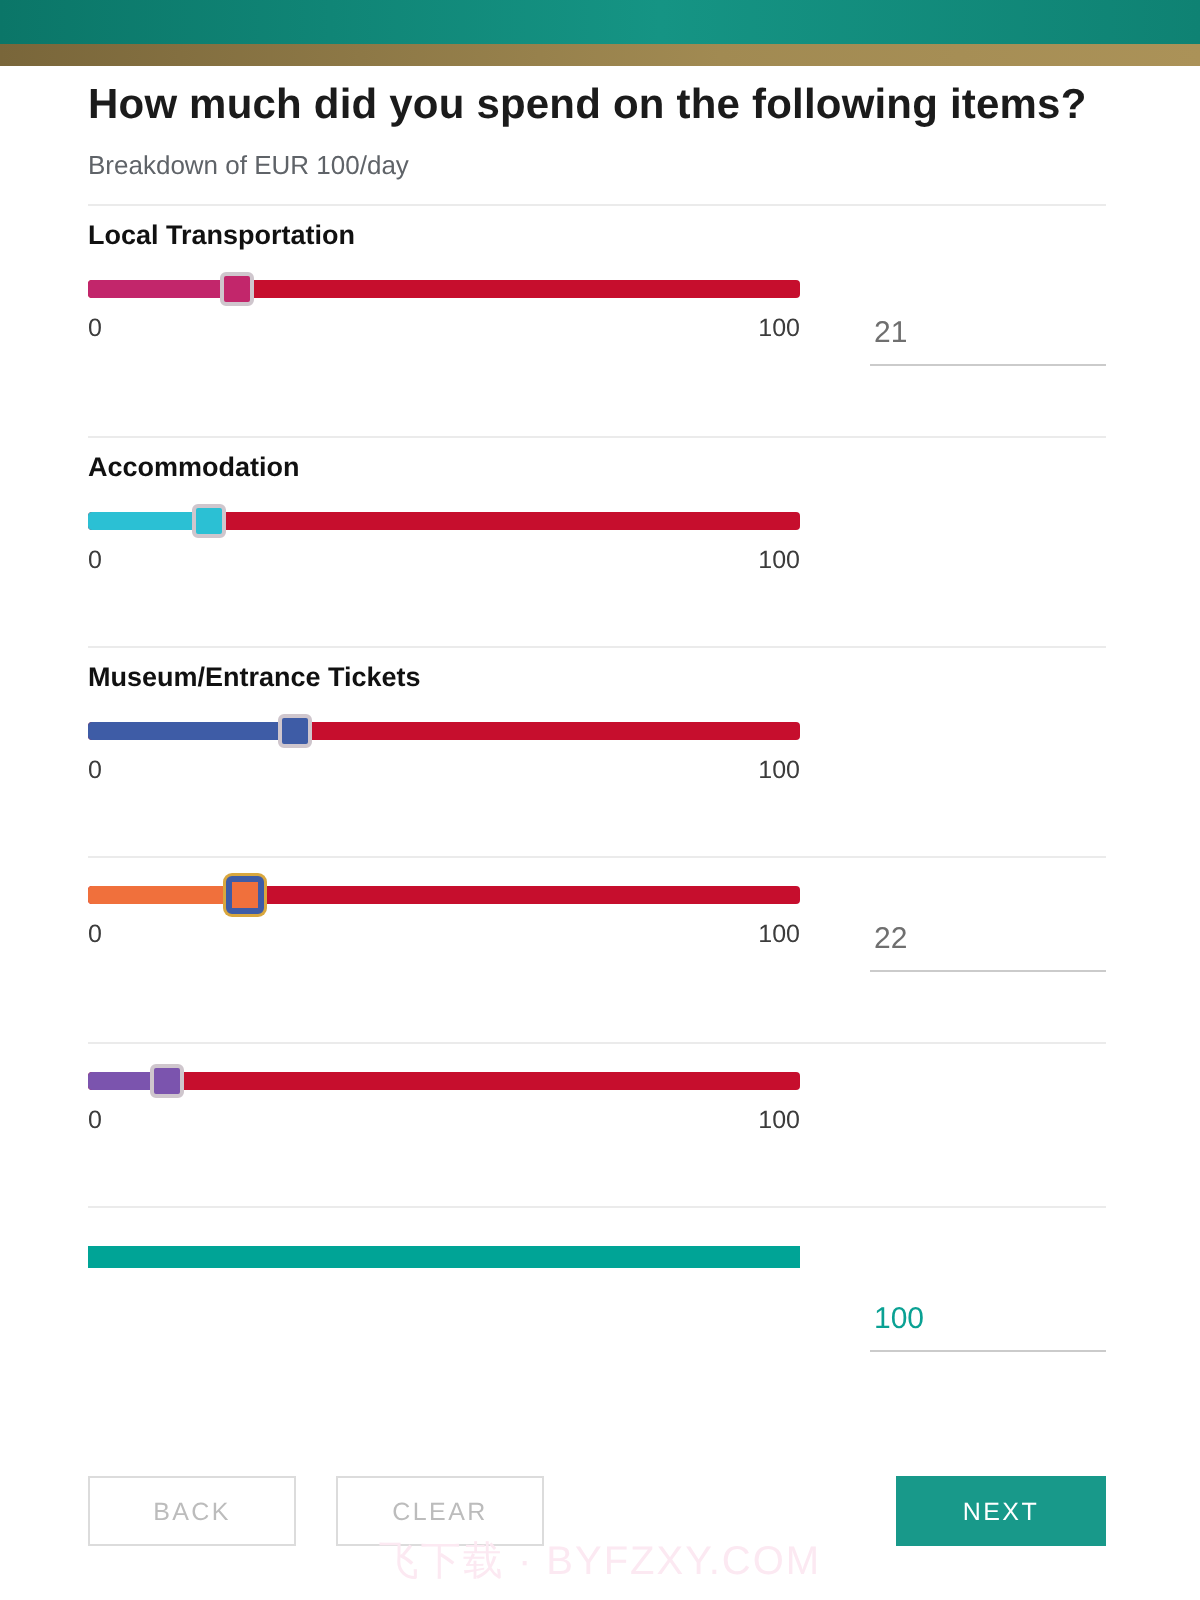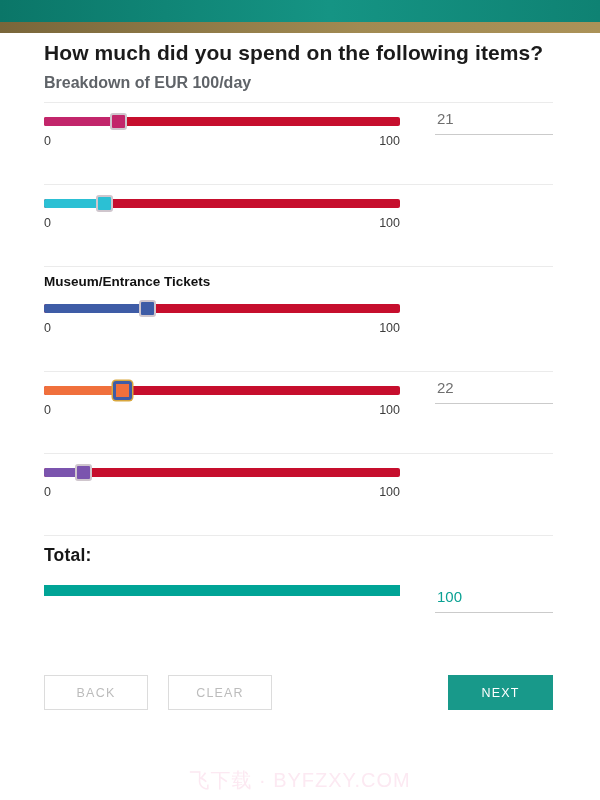--- a/index.html
+++ b/index.html
@@ -22,24 +22,23 @@
   .title {
     margin-top: 10px;
     font-size: 21px;
     line-height: 19px;
     font-weight: bold;
     color: #1b1b1b;
     letter-spacing: .1px;
   }
   .subtitle {
     margin-top: 13px;
-    font-size: 16px;
+    font-size: 13px;
     line-height: 15px;
     color: #5f6368;
-    font-weight: bold;
   }
   .divider {
     margin-top: 12px;
     height: 1px;
     background: #ebebeb;
   }
   
   .item { padding-bottom: 0; }
   .item-label {
     margin-top: 6px;
@@ -104,20 +103,21 @@
   .value-input {
     width: 118px;
     border: none;
     outline: none;
     border-bottom: 1px solid #cbcbcb;
     background: transparent;
     font-family: "Liberation Sans", sans-serif;
     font-size: 15px;
     color: #6f6f6f;
     padding: 0 0 7px 2px;
+    margin-top: 25px;
   }
   .item-spacer { height: 23px; }
   
   .total-label {
     margin-top: 8px;
     font-size: 17.5px;
     line-height: 22px;
     font-weight: bold;
     color: #161616;
     letter-spacing: .2px;
@@ -175,20 +175,21 @@
 <div class="bar-teal"></div>
 <div class="bar-gold"></div>
 
 <div class="content">
 
   <div class="title">How much did you spend on the following items?</div>
   <div class="subtitle">Breakdown of EUR 100/day</div>
   <div class="divider"></div>
 
   <div class="item">
+    <div class="item-label">Local Transportation</div>
     <div class="row">
       <div class="slider-area">
         <div class="slider-box">
           <div class="track" style="background: rgb(198, 14, 45);"></div>
           <div class="fill" style="width: 75px; background: rgb(194, 38, 107);"></div>
           <div class="thumb" style="background: rgb(194, 38, 107); left: 66px;"></div>
         </div>
         <div class="scale">
           <span>0</span>
           <span>100</span>
@@ -196,20 +197,21 @@
       </div>
       <div class="value-field">
         <input class="value-input" value="21" style="">
       </div>
     </div>
     <div class="item-spacer"></div>
     <div class="divider"></div>
   </div>
 
   <div class="item">
+    <div class="item-label">Accommodation</div>
     <div class="row">
       <div class="slider-area">
         <div class="slider-box">
           <div class="track" style="background: rgb(198, 14, 45);"></div>
           <div class="fill" style="width: 61px; background: rgb(43, 192, 212);"></div>
           <div class="thumb" style="background: rgb(43, 192, 212); left: 52px;"></div>
         </div>
         <div class="scale">
           <span>0</span>
           <span>100</span>
@@ -272,21 +274,20 @@
           <span>0</span>
           <span>100</span>
         </div>
       </div>
     </div>
     <div class="item-spacer"></div>
     <div class="divider"></div>
   </div>
 
   <div class="total">
-    <div class="total-label">Total:</div>
     <div class="total-row">
       <div class="total-bar" style="background: rgb(0, 164, 150);"></div>
       <div class="value-field total-value">
         <input class="value-input" value="100" style="">
       </div>
     </div>
   </div>
 
   <div class="buttons">
     <button class="btn btn-outline">BACK</button>

